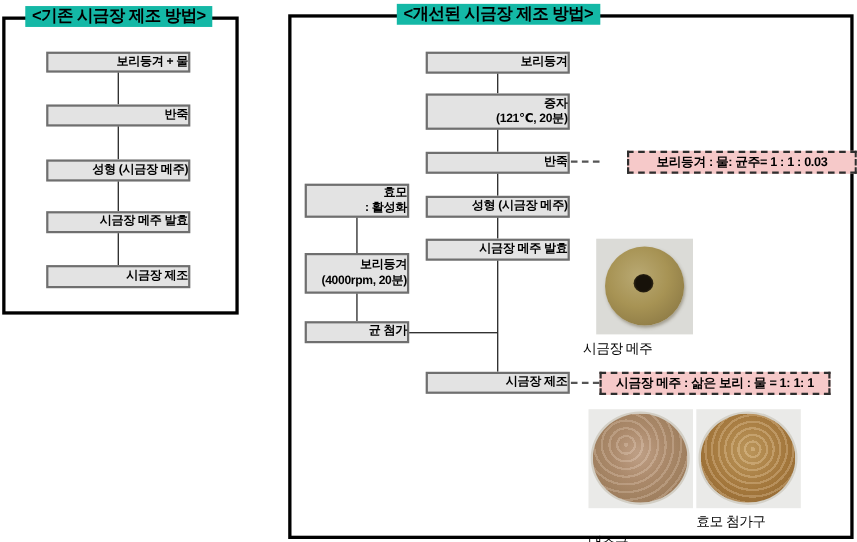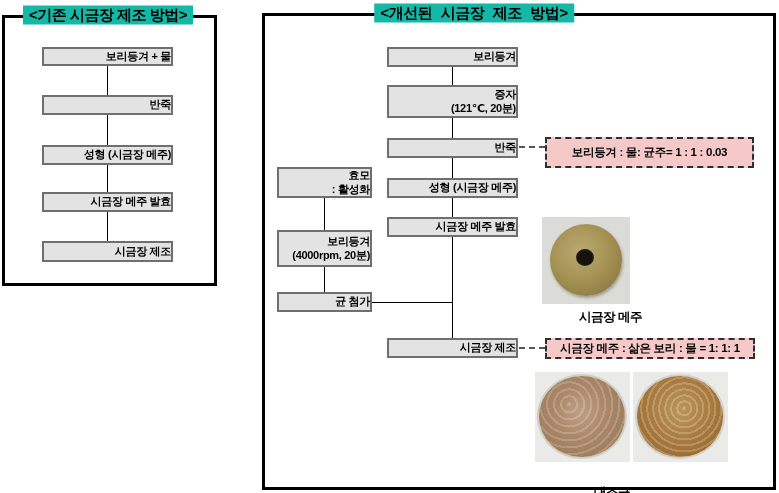--- a/index.html
+++ b/index.html
@@ -20,21 +20,21 @@
   .fbox span{display:block;}
   .note{
     position:absolute;background:#f6c9c9;border:2px dashed #2e2e2e;box-sizing:border-box;
     display:flex;align-items:center;justify-content:center;
     font-weight:bold;font-size:11.5px;white-space:nowrap;letter-spacing:-0.3px;
   }
   .vl{position:absolute;width:1px;background:#000;}
   .hl{position:absolute;height:1px;background:#000;}
   .dash{position:absolute;height:0;border-top:2px dashed #555;}
   .photo{position:absolute;}
-  .cap{position:absolute;text-align:right;font-weight:bold;font-size:12.5px;letter-spacing:-0.5px;}
+  .cap{position:absolute;text-align:left;font-weight:normal;font-size:12.5px;letter-spacing:-0.5px;}
   .donut{
     position:absolute;left:8px;top:7px;width:72px;height:72px;border-radius:50%;
     background:radial-gradient(circle at 42% 38%, #b9a973 0%, #a79354 45%, #907d47 78%, #847142 100%);
     box-shadow:1px 2px 3px rgba(90,80,50,0.45);
   }
   .donut-hole{
     position:absolute;left:26px;top:25px;width:18px;height:17px;border-radius:50%;
     background:radial-gradient(circle, #17120a 55%, #453a20 85%, rgba(90,75,40,0.4) 100%);
   }
   .dish{
@@ -79,21 +79,21 @@
   <div class="fbox" style="left:42px;top:192px;width:131px;height:20px;">
     <span>시금장 메주 발효</span>
   </div>
   <div class="vl" style="left:107px;top:212px;height:29px;"></div>
 
   <div class="fbox" style="left:42px;top:241px;width:131px;height:21px;">
     <span>시금장 제조</span>
   </div>
 
   <div class="panel" style="left:262px;top:13px;width:514px;height:477px;"></div>
-  <div class="ptitle" style="left:474px;top:13px;font-family:Liberation Mono, monospace;">&lt;개선된 시금장 제조 방법&gt;</div>
+  <div class="ptitle" style="left:453px;top:13px;">&lt;개선된 시금장 제조 방법&gt;</div>
 
   <div class="fbox" style="left:387px;top:47px;width:131px;height:20px;">
     <span>보리등겨</span>
   </div>
   <div class="vl" style="left:452px;top:67px;height:18px;"></div>
 
   <div class="fbox" style="left:387px;top:85px;width:131px;height:33px;">
     <span>증자</span>
     <span>(121℃, 20분)</span>
   </div>
@@ -129,21 +129,21 @@
     <span>(4000rpm, 20분)</span>
   </div>
   <div class="vl" style="left:324px;top:267px;height:25px;"></div>
 
   <div class="fbox" style="left:277px;top:292px;width:95px;height:20px;">
     <span>균 첨가</span>
   </div>
   <div class="hl" style="left:372px;top:302px;width:80px;"></div>
 
   <div class="dash" style="left:519px;top:146px;width:26px;"></div>
-  <div class="note" style="left:545px;top:137px;width:209px;height:31px;">
+  <div class="note" style="left:570px;top:137px;width:209px;height:21px;">
     <span>보리등겨 : 물: 균주= 1 : 1 : 0.03</span>
   </div>
 
   <div class="dash" style="left:519px;top:347px;width:26px;"></div>
   <div class="note" style="left:545px;top:338px;width:210px;height:21px;">
     <span>시금장 메주 : 삶은 보리 : 물 = 1: 1: 1</span>
   </div>
 
   <div class="photo" style="left:542px;top:217px;width:88px;height:87px;background:#dbdbd7;">
     <div class="donut">
@@ -152,14 +152,15 @@
   </div>
   <div class="cap" style="left:530px;top:309px;width:112px;">시금장 메주</div>
 
   <div class="photo" style="left:535px;top:372px;width:95px;height:90px;background:#eaeae8;">
     <div class="dish control" style="left:2px;top:2px;width:90px;height:85px;"></div>
   </div>
   <div class="photo" style="left:633px;top:372px;width:95px;height:90px;background:#eaeae8;">
     <div class="dish yeast" style="left:2px;top:2px;width:90px;height:85px;"></div>
   </div>
   <div class="cap" style="left:535px;top:484px;width:95px;">대조구</div>
+  <div class="cap" style="left:633px;top:466px;width:95px;">효모 첨가구</div>
 
 </div>
 
 </body></html>

